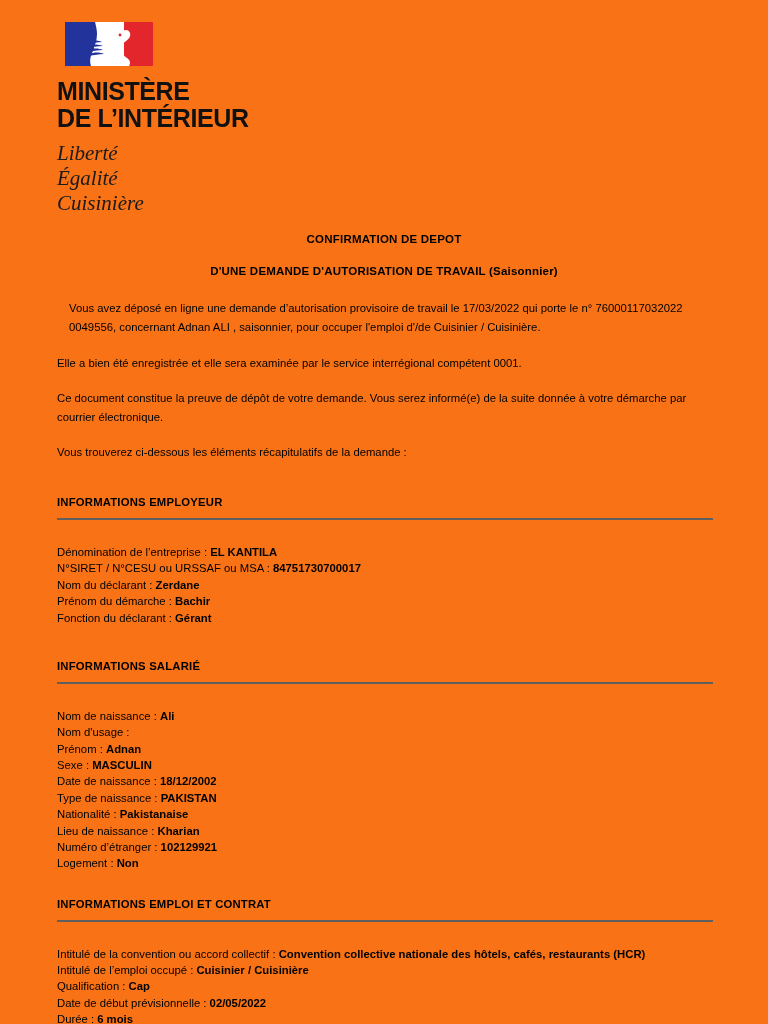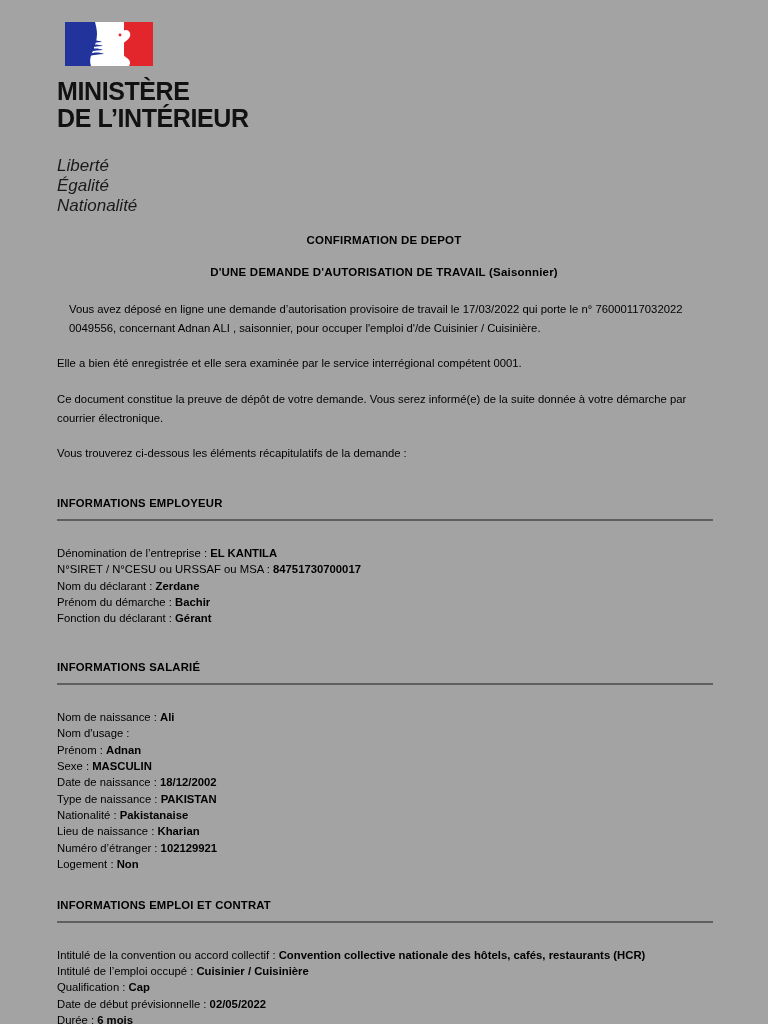--- a/index.html
+++ b/index.html
@@ -13,21 +13,21 @@
     height: 1024px;
     font-family: "Liberation Sans", sans-serif;
     color: #000000;
     position: relative;
     overflow: hidden;
   }
 
   .page {
     width: 768px;
     height: 1024px;
-    background: #a3a3a3;
+    background: #f97316;
     padding: 0;
     position: relative;
   }
 
   
   .letterhead {
     padding-top: 22px;
     padding-left: 57px;
   }
   .marianne-flag {
@@ -68,24 +68,24 @@
     font-family: "Liberation Sans", sans-serif;
     font-weight: bold;
     font-size: 25px;
     line-height: 1.08;
     letter-spacing: -0.4px;
     color: #111111;
   }
   .ministry-name .line2 { display: block; }
 
   .motto {
-    margin-top: 24px;
-    font-family: Liberation Sans, sans-serif;
+    margin-top: 9px;
+    font-family: Liberation Serif, serif;
     font-style: italic;
-    font-size: 17px;
+    font-size: 21px;
     line-height: 1.18;
     color: #1a1a1a;
   }
   .motto span { display: block; }
 
   
   .doc-title {
     text-align: center;
     font-weight: bold;
     font-size: 11.5px;
@@ -172,21 +172,21 @@
     </div>
 
     <div class="ministry-name">
       <span class="line1">MINISTÈRE</span>
       <span class="line2">DE L’INTÉRIEUR</span>
     </div>
 
     <div class="motto">
       <span>Liberté</span>
       <span>Égalité</span>
-      <span>Nationalité</span>
+      <span>Cuisinière</span>
     </div>
   </div>
 
   <div class="doc-title">CONFIRMATION DE DEPOT</div>
   <div class="doc-subtitle">D'UNE DEMANDE D'AUTORISATION DE TRAVAIL (Saisonnier)</div>
 
   <div class="body-wrap">
 
     <p class="para first">Vous avez déposé en ligne une demande d’autorisation provisoire de travail le 17/03/2022 qui porte le n° 76000117032022 0049556, concernant Adnan ALI , saisonnier, pour occuper l'emploi d'/de Cuisinier / Cuisinière.</p>
     <p class="para">Elle a bien été enregistrée et elle sera examinée par le service interrégional compétent 0001.</p>

